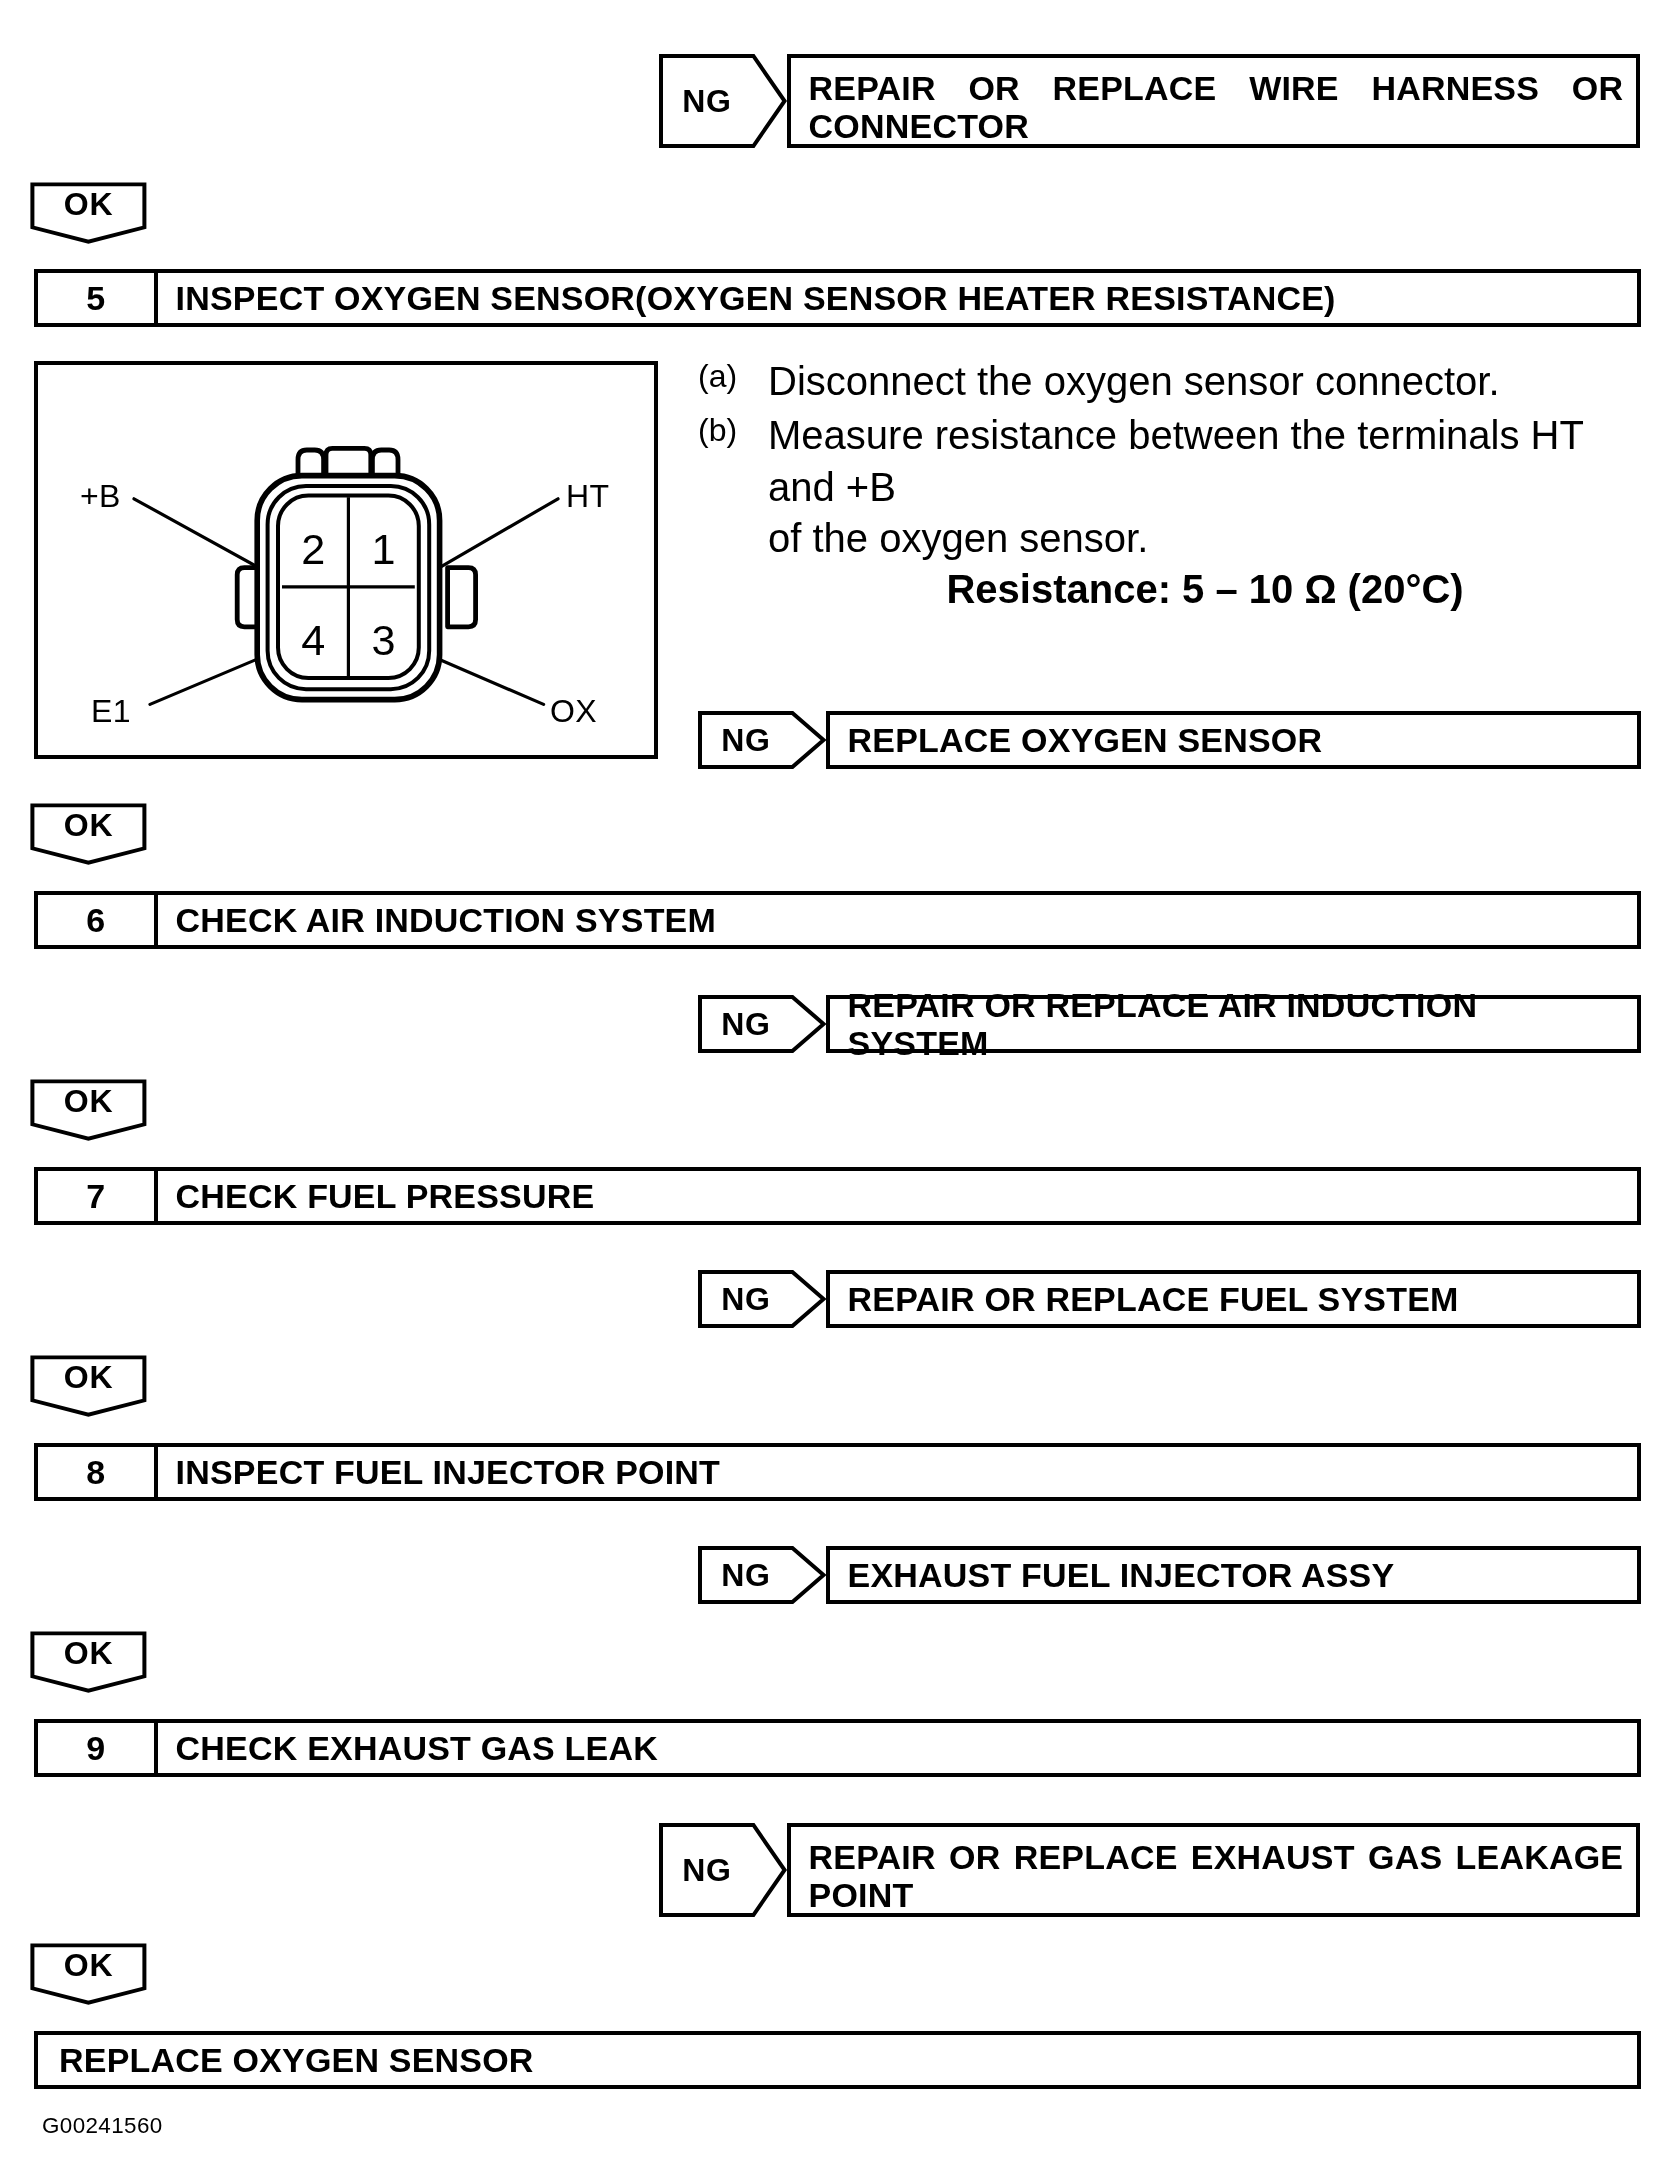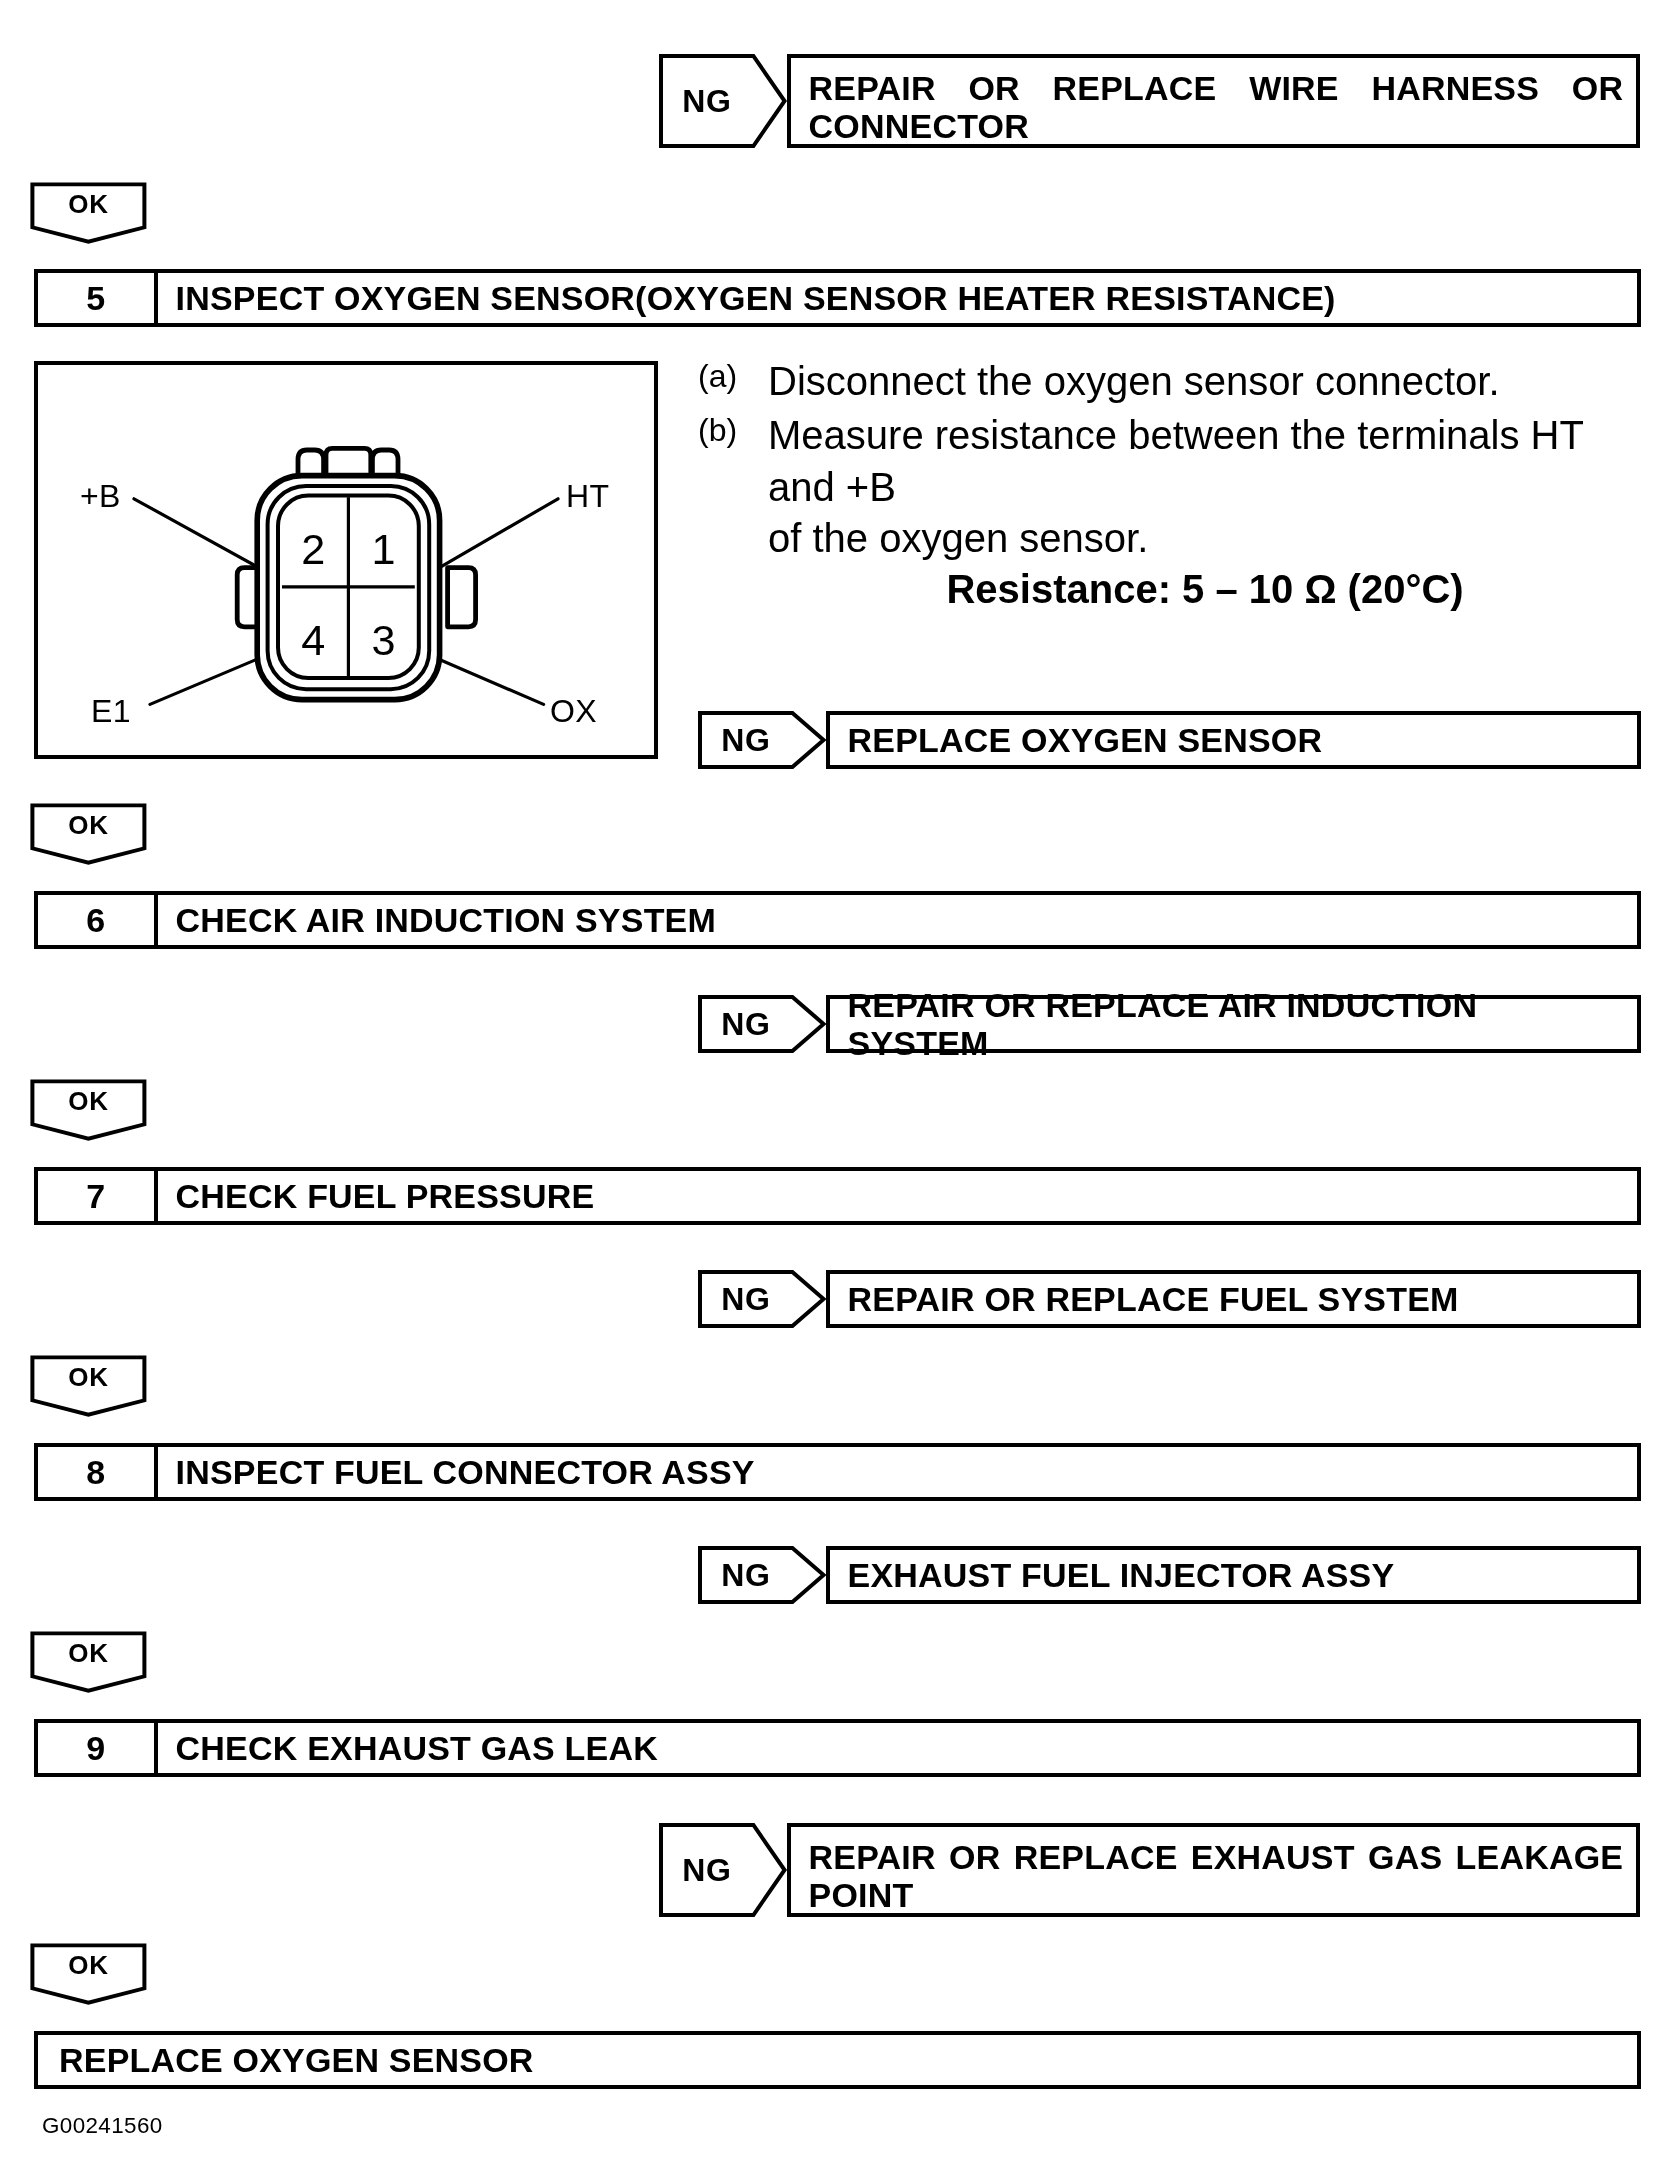--- a/index.html
+++ b/index.html
@@ -69,21 +69,21 @@
   }
   .ok-flag svg { display: block; width: 100%; height: 100%; }
   .ok-flag .ok-label {
     position: absolute;
     left: 0; top: 0;
     width: 117px;
     height: 45px;
     display: flex;
     align-items: center;
     justify-content: center;
-    font-size: 26px;
+    font-size: 32px;
     font-weight: bold;
     letter-spacing: 0.8px;
   }
 
   
   .ng-group { position: absolute; display: flex; align-items: stretch; }
   .ng-tag {
     position: relative;
     width: 128px;
     flex: 0 0 128px;
@@ -319,21 +319,21 @@
 
 <div class="ok-flag" style="left:30px; top:1355px;">
   <svg viewBox="0 0 190 78" preserveAspectRatio="none" aria-hidden="true">
     <path d="M3 3 H143 V57 L73 75 L3 57 Z" fill="#fff" stroke="#000" stroke-width="5"></path>
   </svg>
   <span class="ok-label">OK</span>
 </div>
 
 <div class="step-row" style="left:34px; top:1443px; width:1607px; height:58px;">
   <div class="step-num">8</div>
-  <div class="step-title">INSPECT FUEL CONNECTOR ASSY</div>
+  <div class="step-title">INSPECT FUEL INJECTOR POINT</div>
 </div>
 
 <div class="ng-group" style="left:698px; top:1546px; width:943px; height:58px;">
   <div class="ng-tag">
     <svg viewBox="0 0 160 72" preserveAspectRatio="none" aria-hidden="true">
       <path d="M2.5 2.5 H118 L157 36 L118 69.5 H2.5 Z" fill="#fff" stroke="#000" stroke-width="5"></path>
     </svg>
     <span class="ng-label">NG</span>
   </div>
   <div class="ng-msg">EXHAUST FUEL INJECTOR ASSY</div>

